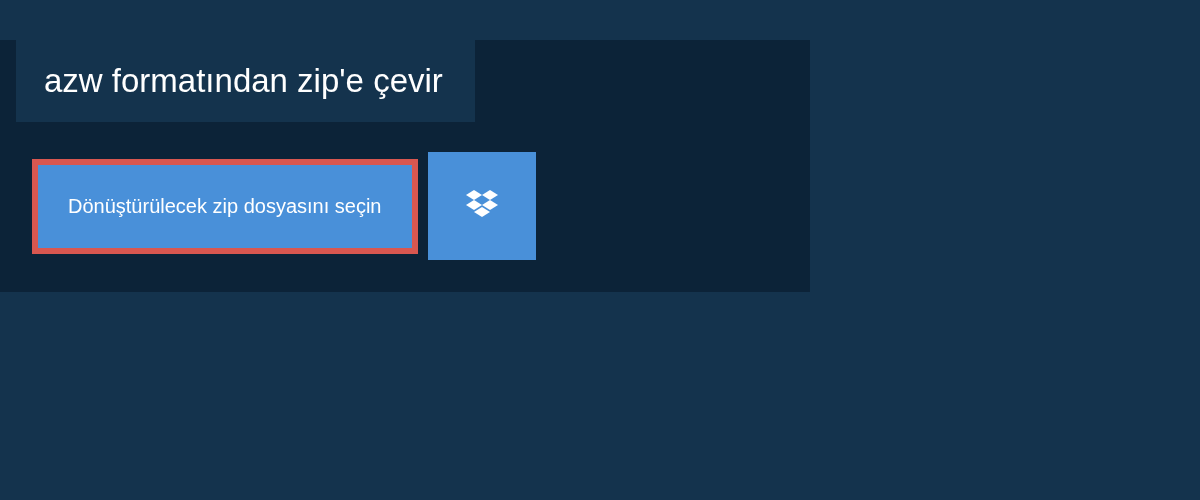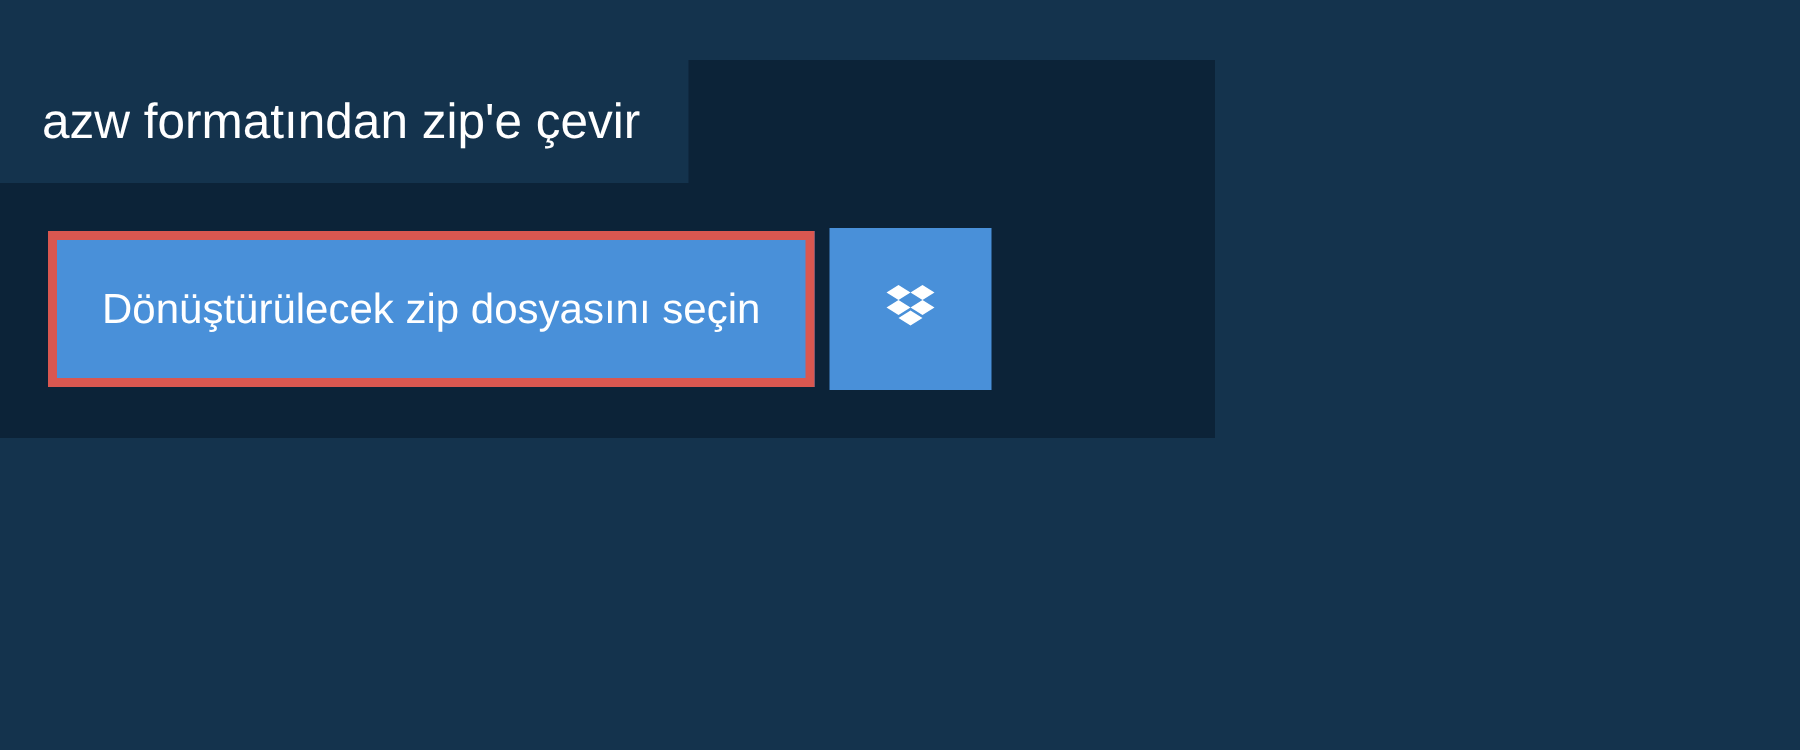--- a/index.html
+++ b/index.html
@@ -18,38 +18,38 @@
       background: #0c2338;
       margin-top: 40px;
       margin-left: 0;
       width: 810px;
       padding: 0;
     }
     .tab-header {
       background: #14334d;
       display: inline-block;
       padding: 22px 32px 22px 28px;
-      margin-left: 0;
+      margin-left: 16px;
     }
     .tab-header-text {
       color: #ffffff;
       font-size: 33px;
       font-weight: 400;
     }
     .button-row {
       display: flex;
       align-items: center;
       padding: 30px 32px 32px 32px;
       gap: 10px;
     }
     .select-button {
       background: #4990d9;
       border: 6px solid #d95750;
       color: #ffffff;
-      font-size: 28px;
+      font-size: 20px;
       font-weight: 400;
       padding: 30px 30px;
       cursor: pointer;
       text-align: center;
       flex: 0 0 auto;
     }
     .dropbox-button {
       background: #4990d9;
       width: 108px;
       height: 108px;

